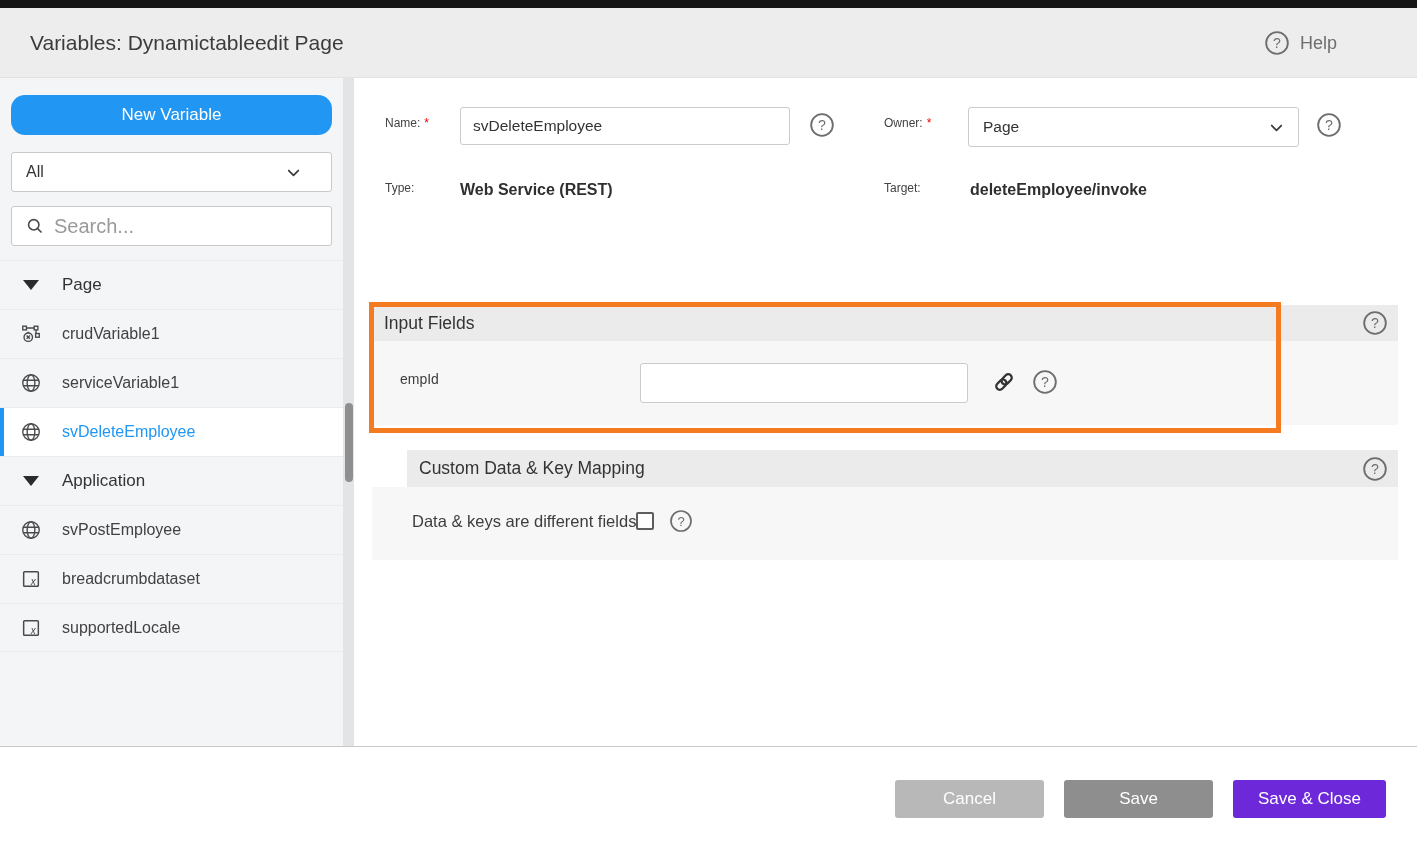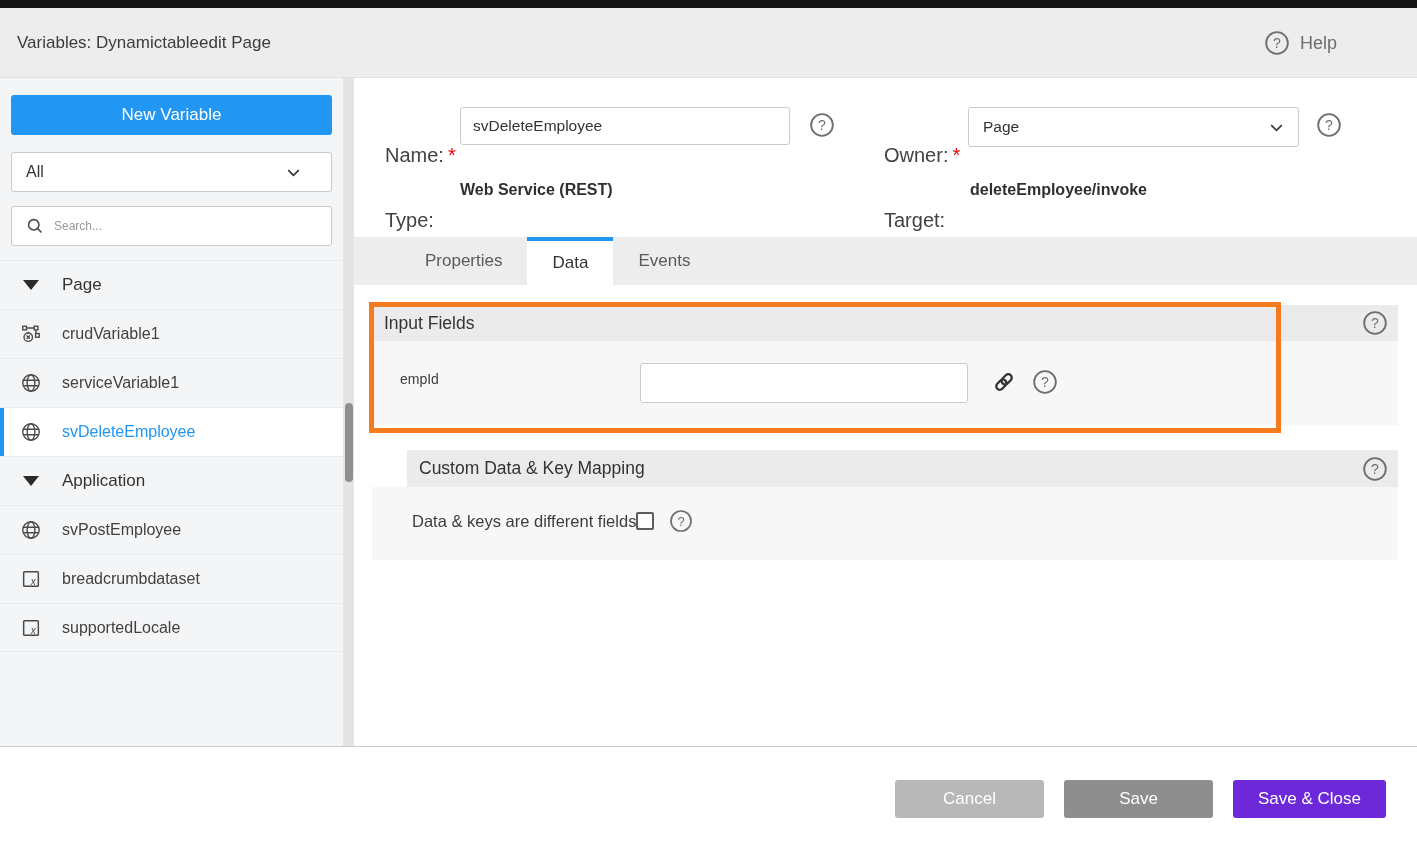--- a/index.html
+++ b/index.html
@@ -5,50 +5,50 @@
   * { margin:0; padding:0; box-sizing:border-box; }
   html,body { background:#fff; }
   body { font-family:"Liberation Sans", sans-serif; color:#3d3d3d; }
   .stage { position:relative; width:1417px; height:845px; background:#fff; overflow:hidden; }
 
   
   .app-strip { position:absolute; left:0; top:0; width:1417px; height:8px; background:#161616; }
 
   
   .mheader { position:absolute; left:0; top:8px; width:1417px; height:70px; background:#ededed; border-bottom:1px solid #e2e2e2; }
-  .mtitle { position:absolute; left:17px; top:0; height:50px; line-height:70px; font-size:17px; color:#3c3c3c; }
+  .mtitle { position:absolute; left:30px; top:0; height:50px; line-height:70px; font-size:21px; color:#3c3c3c; }
   .help-group { position:absolute; right:80px; top:0; height:70px; display:flex; align-items:center; gap:10px; color:#6e6e6e; font-size:18px; cursor:pointer; }
 
   .qicon { display:inline-flex; width:26px; height:26px; }
   .qicon svg { width:100%; height:100%; }
   .qicon.small { width:24px; height:24px; }
 
   
   .sidebar { position:absolute; left:0; top:78px; width:354px; height:668px; background:#f4f5f7; }
   .scroll-track { position:absolute; right:0; top:0; width:11px; height:668px; background:#e4e4e4; }
   .scroll-thumb { position:absolute; right:1px; top:325px; width:8px; height:79px; background:#8f8f8f; border-radius:4px; }
-  .new-var-btn { position:absolute; left:11px; top:17px; width:321px; height:40px; background:#2196f3; color:#fff; font-size:17px; border:none; border-radius:3px; cursor:pointer; font-family:inherit; }
+  .new-var-btn { position:absolute; left:11px; top:17px; width:321px; height:40px; background:#2196f3; color:#fff; font-size:17px; border:none; border-radius:14px; cursor:pointer; font-family:inherit; }
   .side-select { position:absolute; left:11px; top:74px; width:321px; height:40px; background:#fff; border:1px solid #c9c9c9; border-radius:3px; display:flex; align-items:center; padding:0 28px 0 14px; font-size:16px; color:#333; cursor:pointer; }
   .side-select .grow { flex:1; }
   .side-search { position:absolute; left:11px; top:128px; width:321px; height:40px; background:#fff; border:1px solid #c9c9c9; border-radius:3px; display:flex; align-items:center; padding:0 10px 0 13px; gap:9px; }
-  .side-search input { border:none; outline:none; flex:1; font-size:12px; font-family:inherit; color:#8b5cf6; background:transparent; }
+  .side-search input { border:none; outline:none; flex:1; font-size:20px; font-family:inherit; color:#8b5cf6; background:transparent; }
   .side-search input::placeholder { color:#9a9a9a; }
 
   .var-list { position:absolute; left:0; top:182px; width:343px; }
   .vrow { height:49px; display:flex; align-items:center; border-top:1px solid #e9ebed; cursor:pointer; font-size:16px; color:#424242; position:relative; }
   .vrow:last-child { border-bottom:1px solid #e9ebed; }
   .vrow .icon-slot { width:62px; display:flex; justify-content:center; align-items:center; flex:none; }
   .vrow.group { font-size:17px; color:#333; }
   .vrow.selected { background:#fff; color:#2196f3; box-shadow:inset 4px 0 0 #2196f3; }
   .tri { width:0; height:0; border-left:8px solid transparent; border-right:8px solid transparent; border-top:10px solid #2b2b2b; display:inline-block; }
   .li-svg { width:22px; height:22px; display:inline-block; }
 
   
   .main { position:absolute; left:354px; top:78px; width:1063px; height:668px; background:#fff; }
-  .flabel { position:absolute; font-size:20px; color:#424242;margin-top:28px; }
+  .flabel { position:absolute; font-size:12px; color:#424242; }
   .req { color:#f20000; margin-left:4px; }
   .txt-input { background:#fff; border:1px solid #cbcbcb; border-radius:3px; font-size:15.5px; color:#333; padding:0 12px; font-family:inherit; outline:none; }
   .name-input { position:absolute; left:106px; top:29px; width:330px; height:38px; }
   .combo { position:absolute; background:#fff; border:1px solid #cbcbcb; border-radius:3px; display:flex; align-items:center; padding:0 12px 0 14px; font-size:15.5px; color:#333; cursor:pointer; }
   .owner-combo { left:614px; top:29px; width:331px; height:40px; }
   .combo .grow { flex:1; }
   .chev { width:19px; height:19px; display:inline-block; }
   .bold-val { position:absolute; font-size:16px; font-weight:bold; color:#2f2f2f; }
 
   
@@ -244,25 +244,20 @@
           <text x="12" y="16.8" text-anchor="middle" font-size="13" fill="#6e6e6e" font-family="inherit">?</text>
         </svg>
     </span>
 
     <span class="flabel" style="left:31px; top:103px;">Type:</span>
     <span class="bold-val" style="left:106px; top:103px;">Web Service (REST)</span>
 
     <span class="flabel" style="left:530px; top:103px;">Target:</span>
     <span class="bold-val" style="left:616px; top:103px;">deleteEmployee/invoke</span>
 
-    <div class="tabbar">
-      <div class="tab">Properties</div>
-      <div class="tab active">Data</div>
-      <div class="tab">Events</div>
-    </div>
 
     <div class="section sec-input-fields">
       <div class="highlight-box"></div>
       <div class="sec-head">
         <span>Input Fields</span>
         <span class="qicon">
           <svg viewBox="0 0 24 24">
               <circle cx="12" cy="12" r="10" fill="none" stroke="#6e6e6e" stroke-width="1.7"></circle>
               <text x="12" y="16.8" text-anchor="middle" font-size="13" fill="#6e6e6e" font-family="inherit">?</text>
             </svg>

